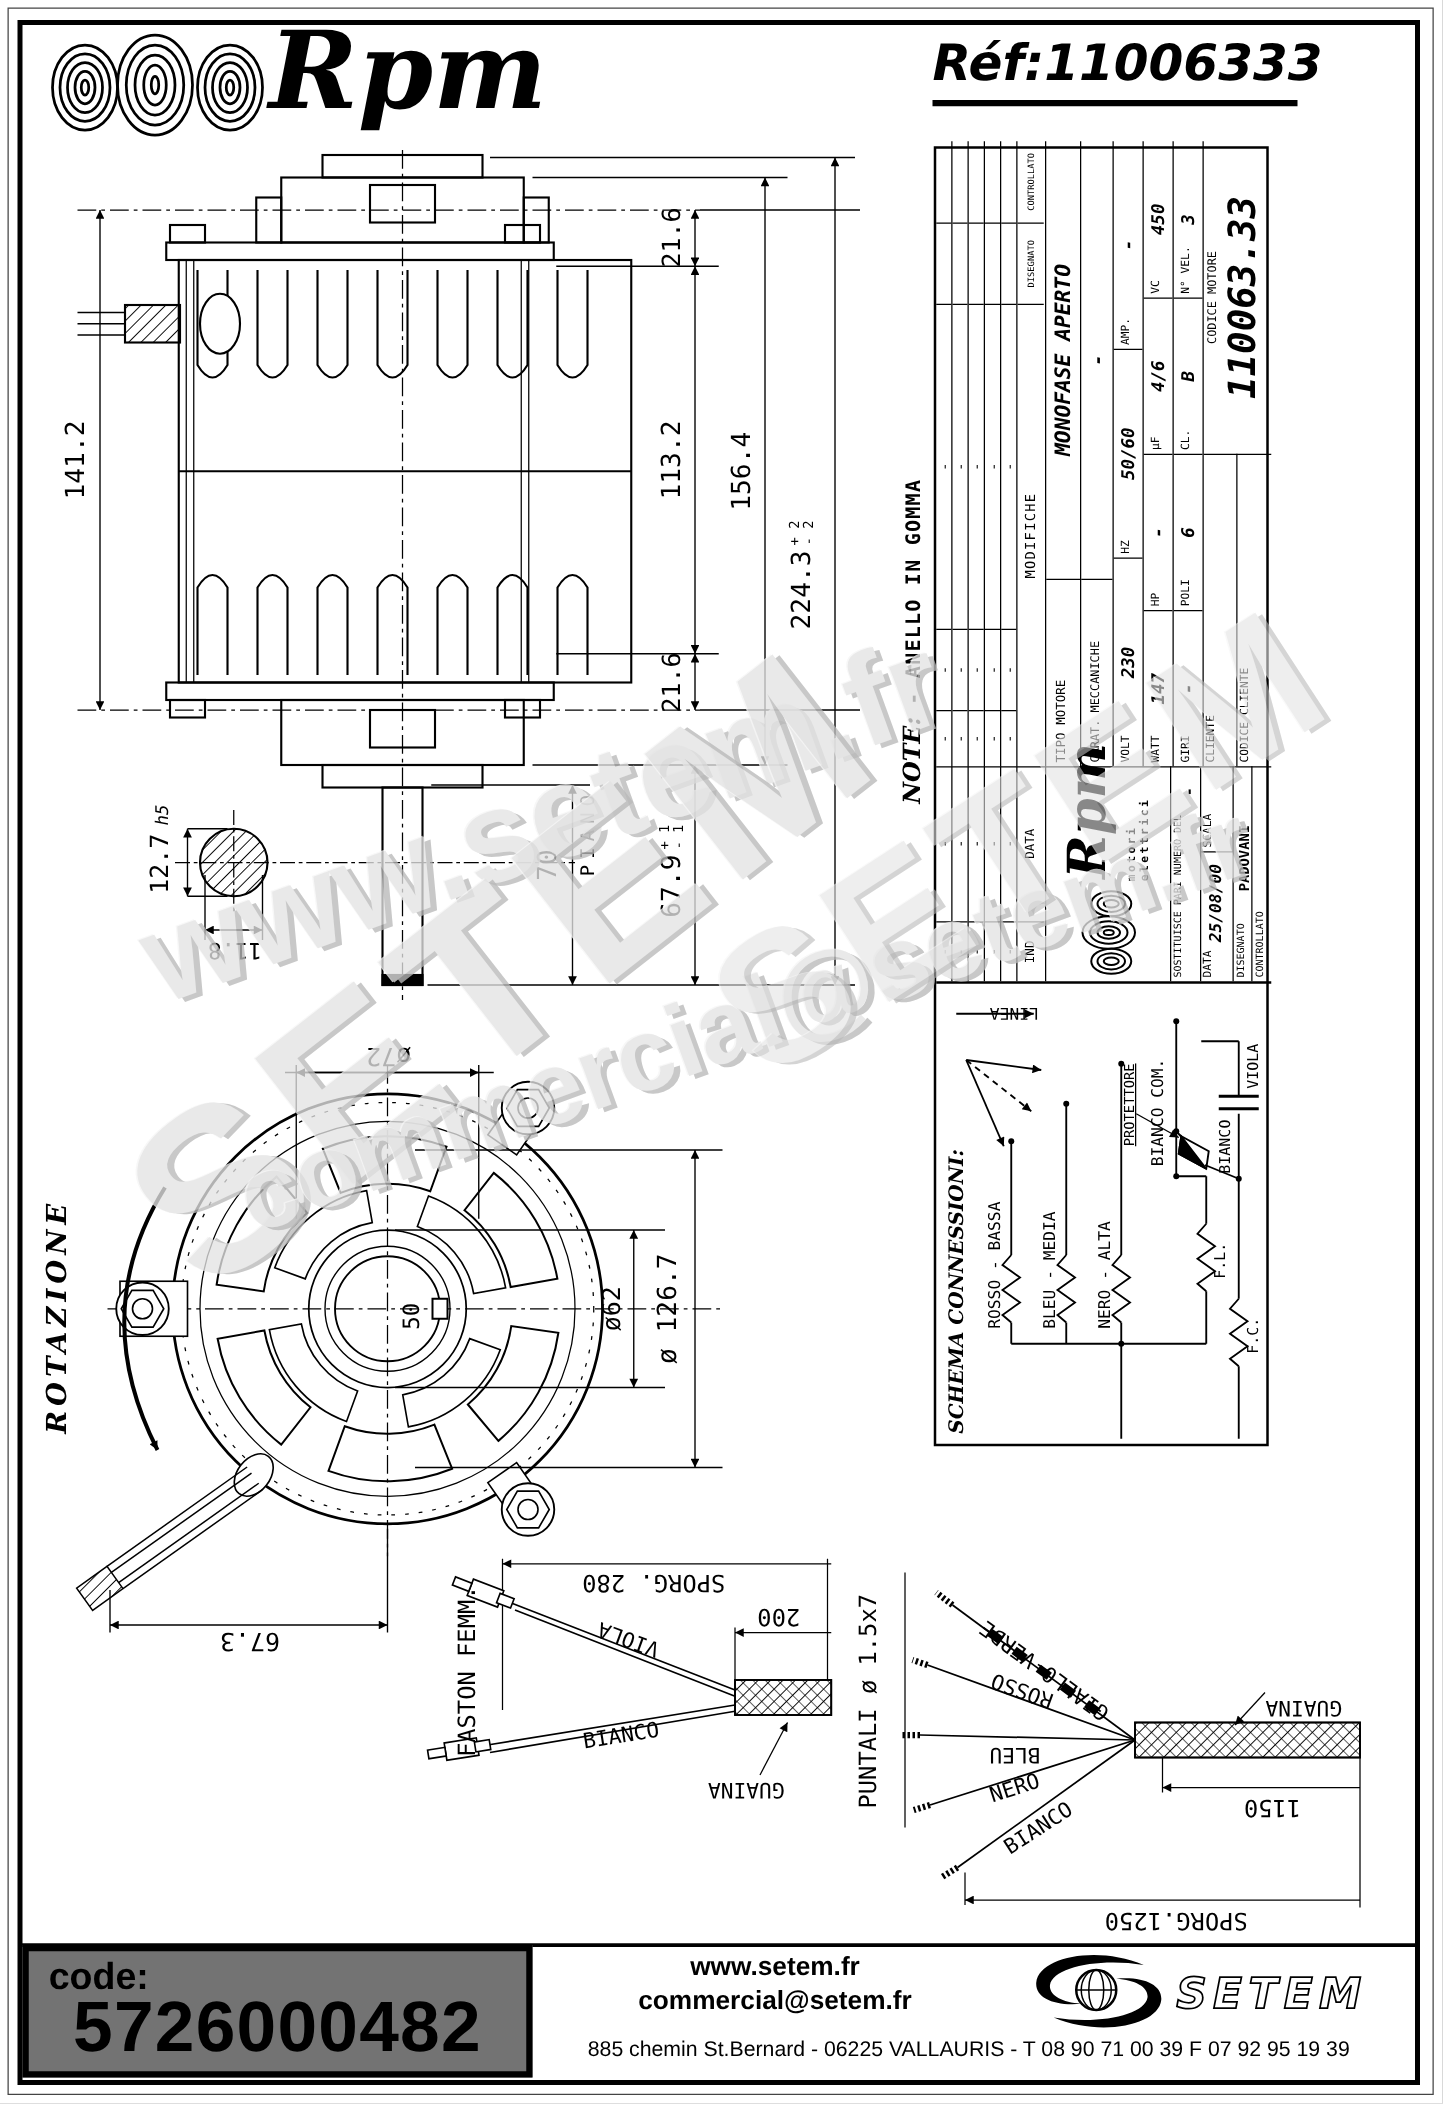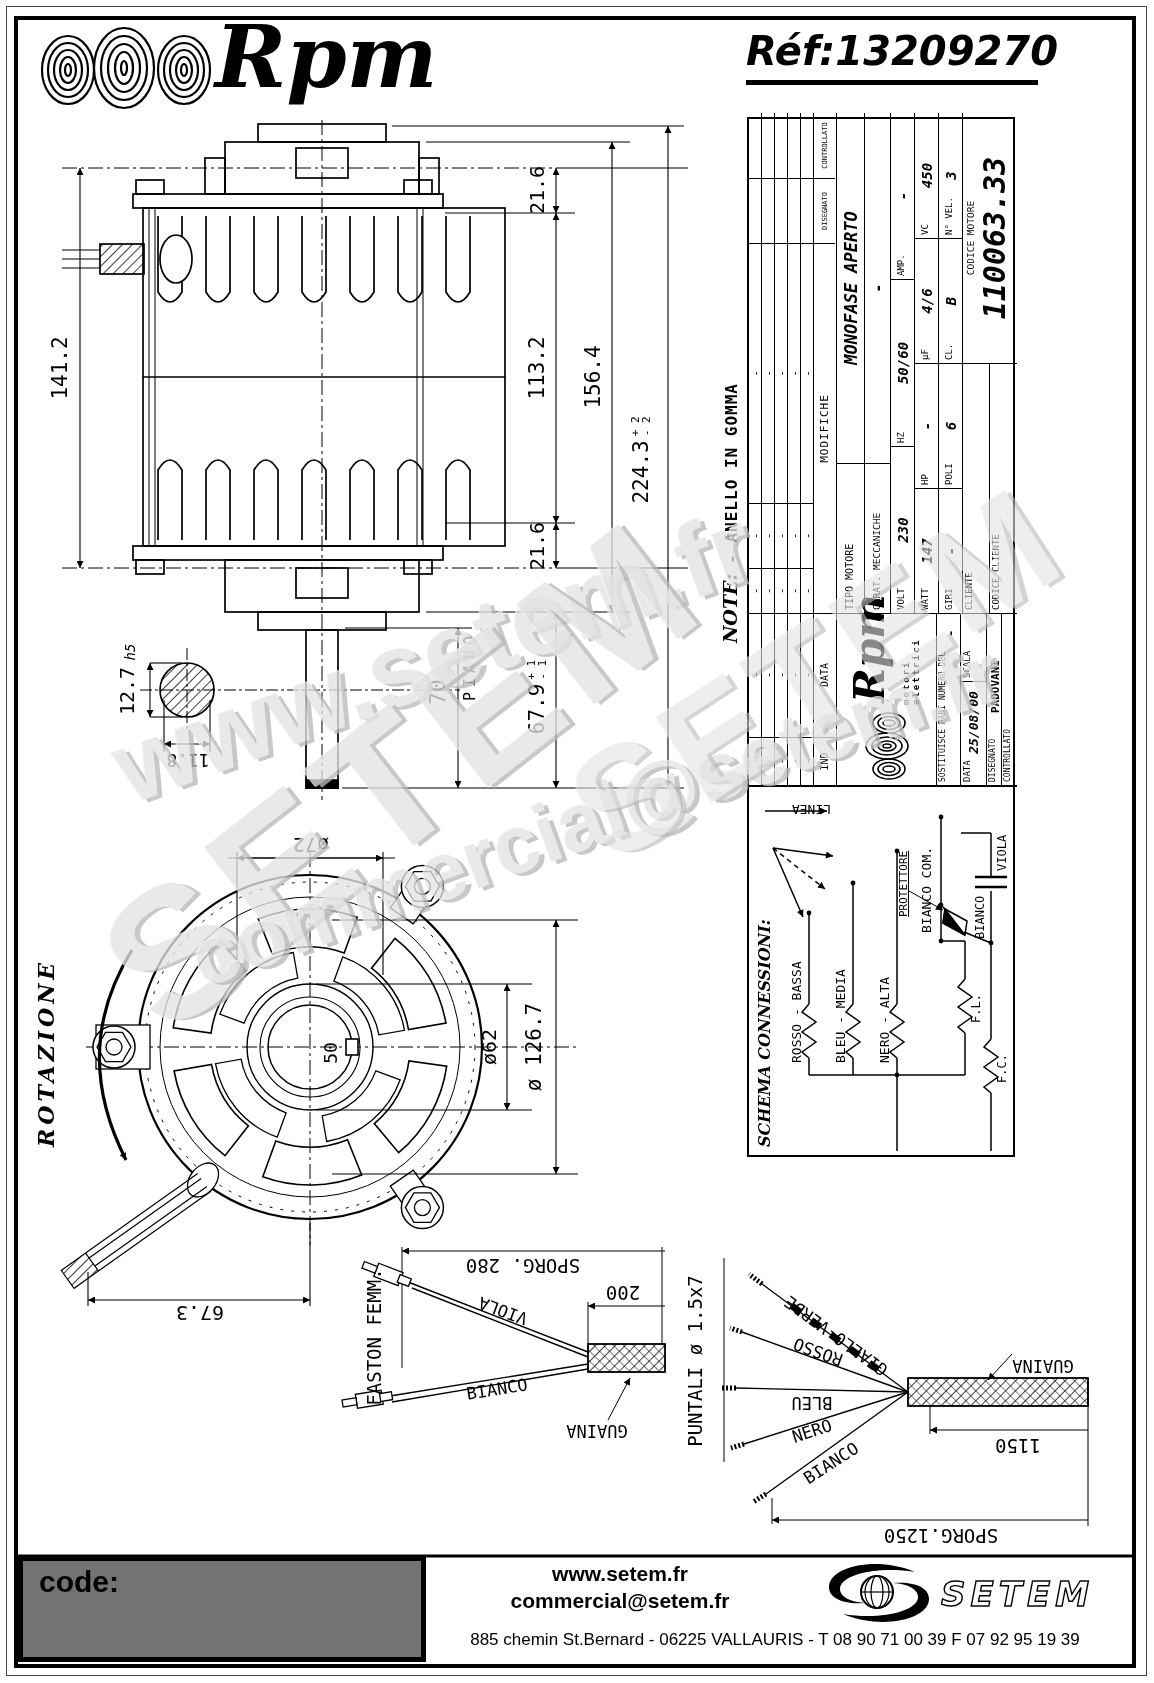--- a/index.html
+++ b/index.html
@@ -259,21 +259,21 @@
         <ellipse cx="146" cy="46" rx="20" ry="27"></ellipse>
         <ellipse cx="146" cy="46" rx="14" ry="20"></ellipse>
         <ellipse cx="146" cy="46" rx="8" ry="13"></ellipse>
         <ellipse cx="146" cy="46" rx="3" ry="6"></ellipse>
     </g>
   </svg>
   <div class="lbl serif" style="left:215px;top:14px;font-size:86px;line-height:1">Rpm</div>
 
   <div class="abs" style="left:746px;top:28px;width:292px;z-index:4;display:flex;justify-content:space-between;align-items:baseline;border-bottom:5px solid #000;padding-bottom:6px;font-family:'DejaVu Sans',sans-serif;font-weight:bold;font-style:italic;font-size:40px">
     <span>Réf:</span>
-    <span>13209270</span>
+    <span>11006333</span>
   </div>
 
   <div class="lbl" style="left:60px;top:368px;font-size:21px;transform:translate(-50%,-50%) rotate(-90deg)">141.2</div>
   <div class="lbl" style="left:537px;top:190px;font-size:20px;transform:translate(-50%,-50%) rotate(-90deg)">21.6</div>
   <div class="lbl" style="left:537px;top:368px;font-size:21px;transform:translate(-50%,-50%) rotate(-90deg)">113.2</div>
   <div class="lbl" style="left:537px;top:546px;font-size:20px;transform:translate(-50%,-50%) rotate(-90deg)">21.6</div>
   <div class="lbl" style="left:593px;top:377px;font-size:21px;transform:translate(-50%,-50%) rotate(-90deg)">156.4</div>
   <div class="lbl dimflex" style="left:641px;top:460px;font-size:21px;transform:translate(-50%,-50%) rotate(-90deg)">
     <span>224.3</span>
     <span class="tolstack">
@@ -569,20 +569,21 @@
     </div>
   </div>
 
   <div class="wm" style="left:118px;top:712px;font-size:104px;transform:rotate(-20deg);transform-origin:0 50%">www.setem.fr</div>
   <div class="wm" style="left:62px;top:905px;font-size:185px;letter-spacing:12px;transform:rotate(-38deg);transform-origin:0 0">SETEM</div>
   <div class="wm" style="left:178px;top:918px;font-size:82px;transform:rotate(-20deg);transform-origin:0 0">commercial@setem.fr</div>
   <div class="wm" style="left:540px;top:752px;font-size:148px;letter-spacing:8px;transform:rotate(-33deg);transform-origin:0 0;opacity:.6">SETEM</div>
 
   <div class="codebox">
     <div class="ftxt" style="font-size:30px;padding:4px 0 0 16px">code:</div>
+    <div class="ftxt" style="font-size:57px;text-align:center;margin-top:-10px;letter-spacing:1px">5726000482</div>
   </div>
   <div class="abs ftxt" style="left:470px;top:1562px;width:300px;text-align:center;font-size:21px;z-index:7">www.setem.fr</div>
   <div class="abs ftxt" style="left:470px;top:1589px;width:300px;text-align:center;font-size:21px;z-index:7">commercial@setem.fr</div>
   <svg class="abs" style="left:815px;top:1560px;z-index:7" width="290" height="64" viewBox="0 0 290 64">
     <path d="M100,12 C62,-4 16,6 14,26 C13,38 28,45 50,43 C34,42 24,36 25,28 C27,14 64,6 100,12 Z" fill="#000"></path>
     <path d="M28,54 C66,70 112,60 114,40 C115,28 100,21 78,23 C94,24 104,30 103,38 C101,52 64,60 28,54 Z" fill="#000"></path>
     <circle cx="62" cy="32" r="16" fill="#fff" stroke="#000" stroke-width="2"></circle>
     <ellipse cx="62" cy="32" rx="6" ry="16" fill="none" stroke="#000" stroke-width="1.2"></ellipse>
     <ellipse cx="62" cy="32" rx="12" ry="16" fill="none" stroke="#000" stroke-width="1.2"></ellipse>
     <line x1="46" y1="32" x2="78" y2="32" stroke="#000" stroke-width="1.2"></line>

